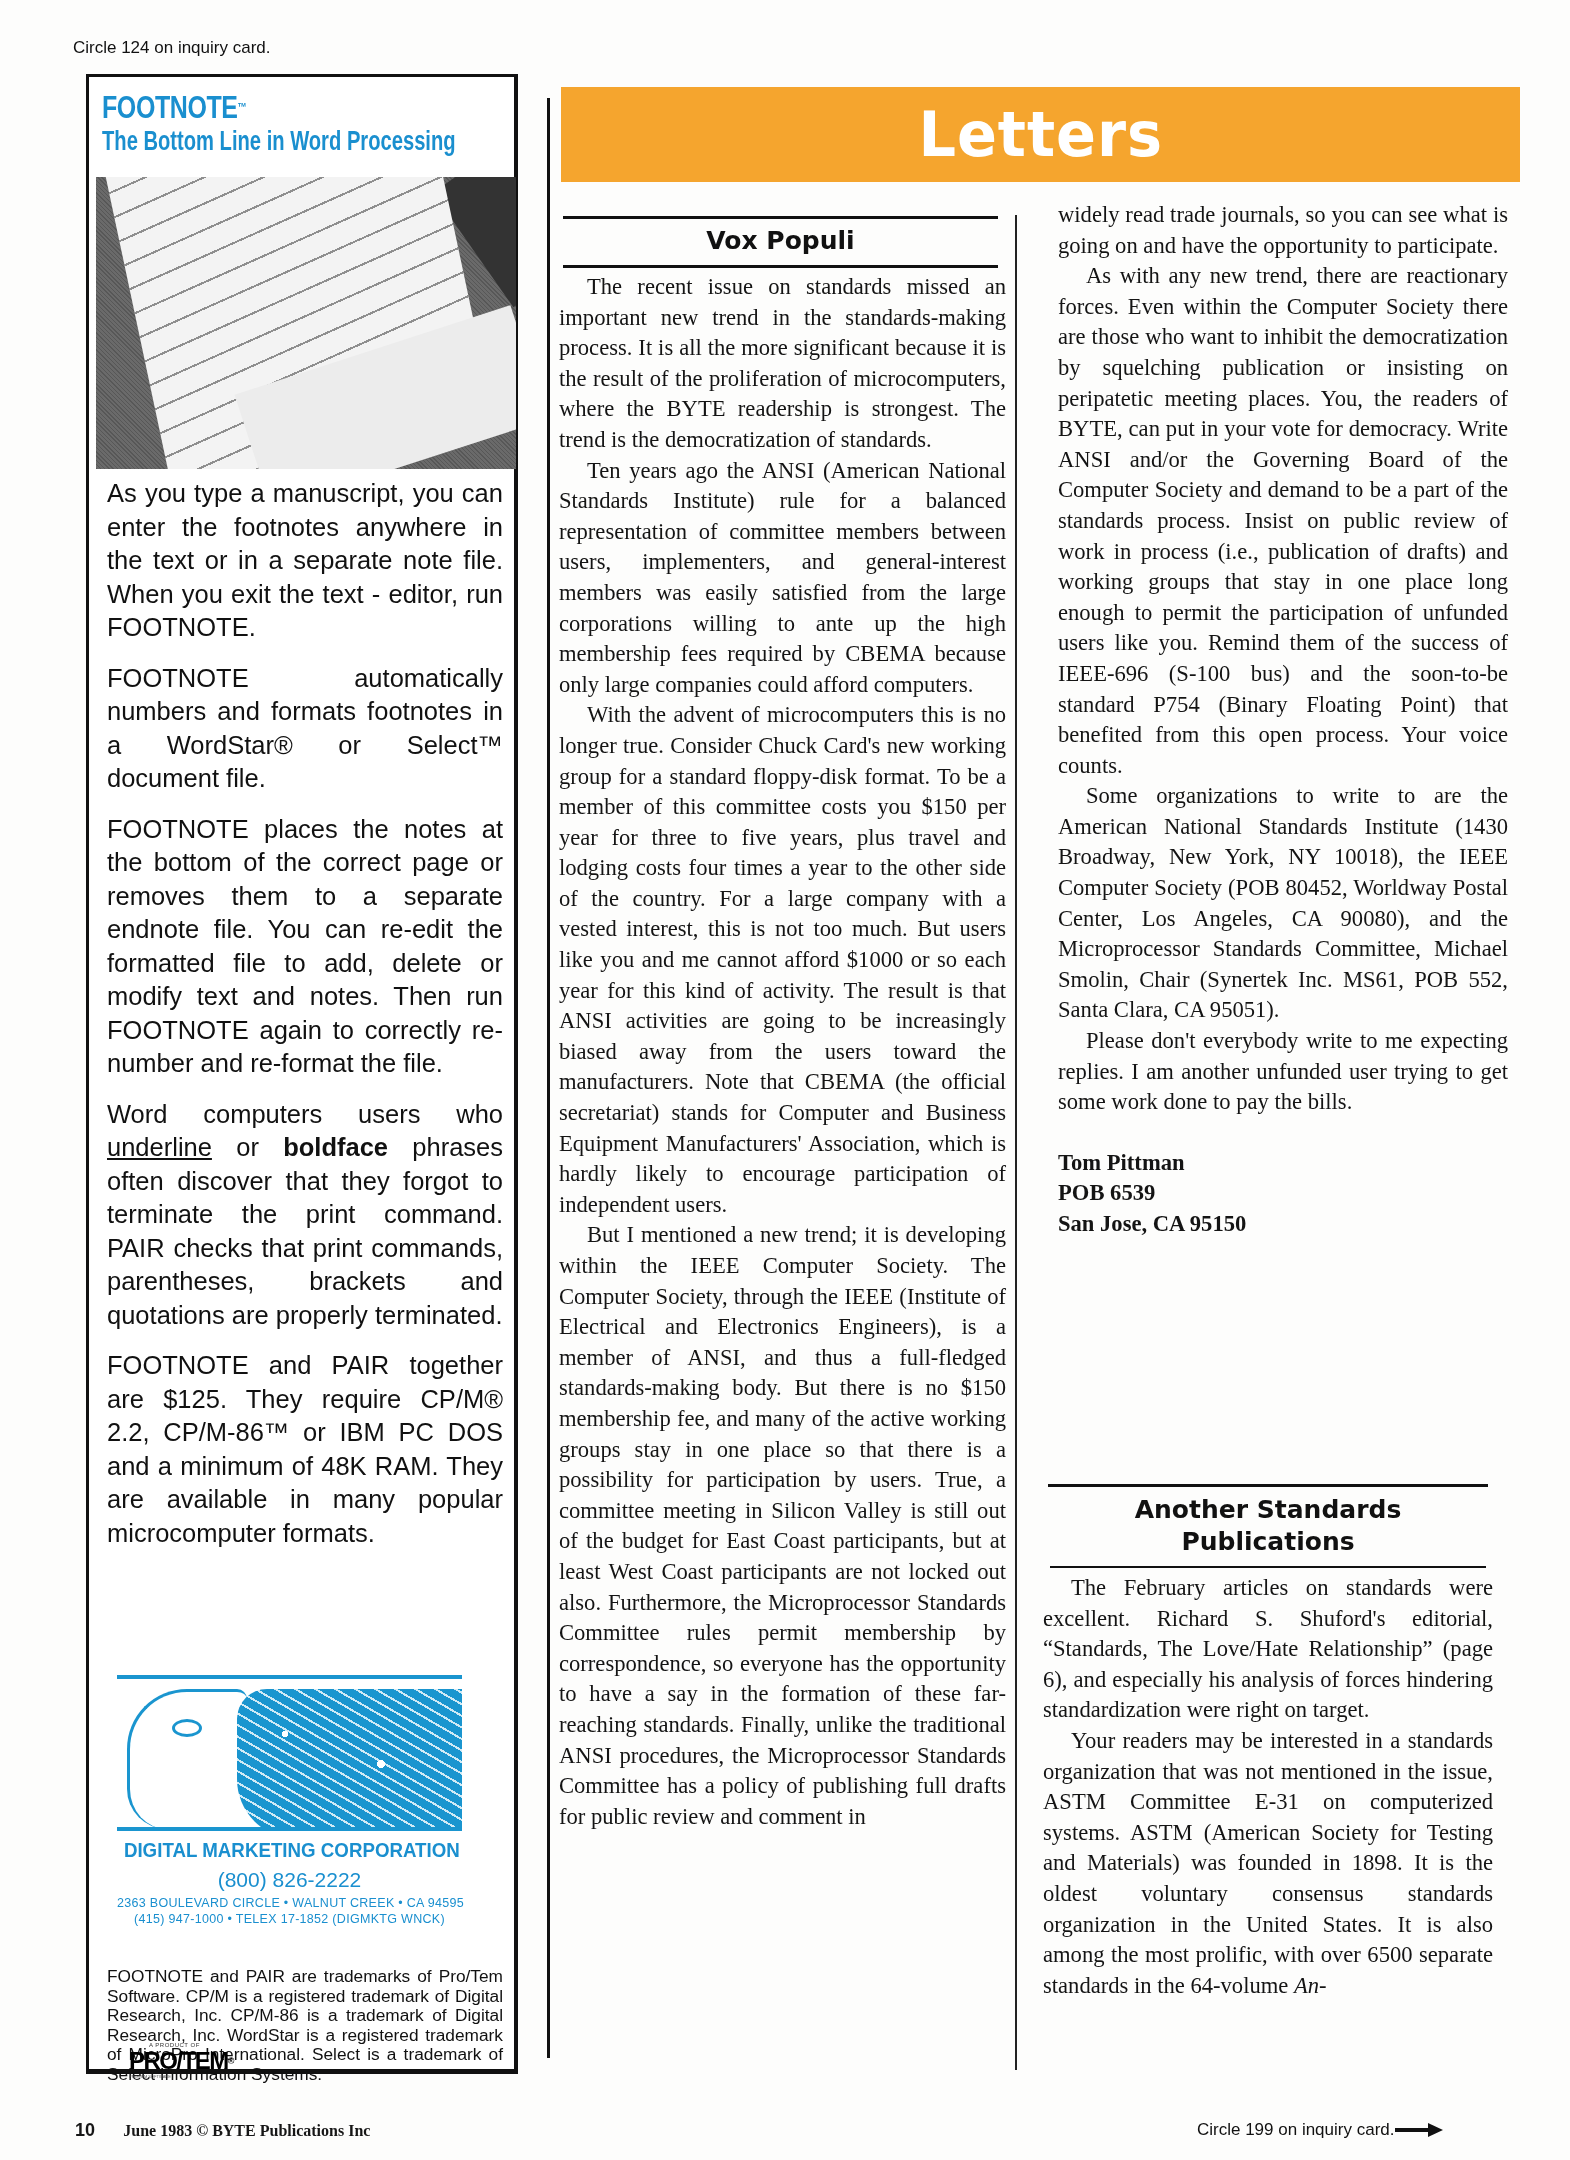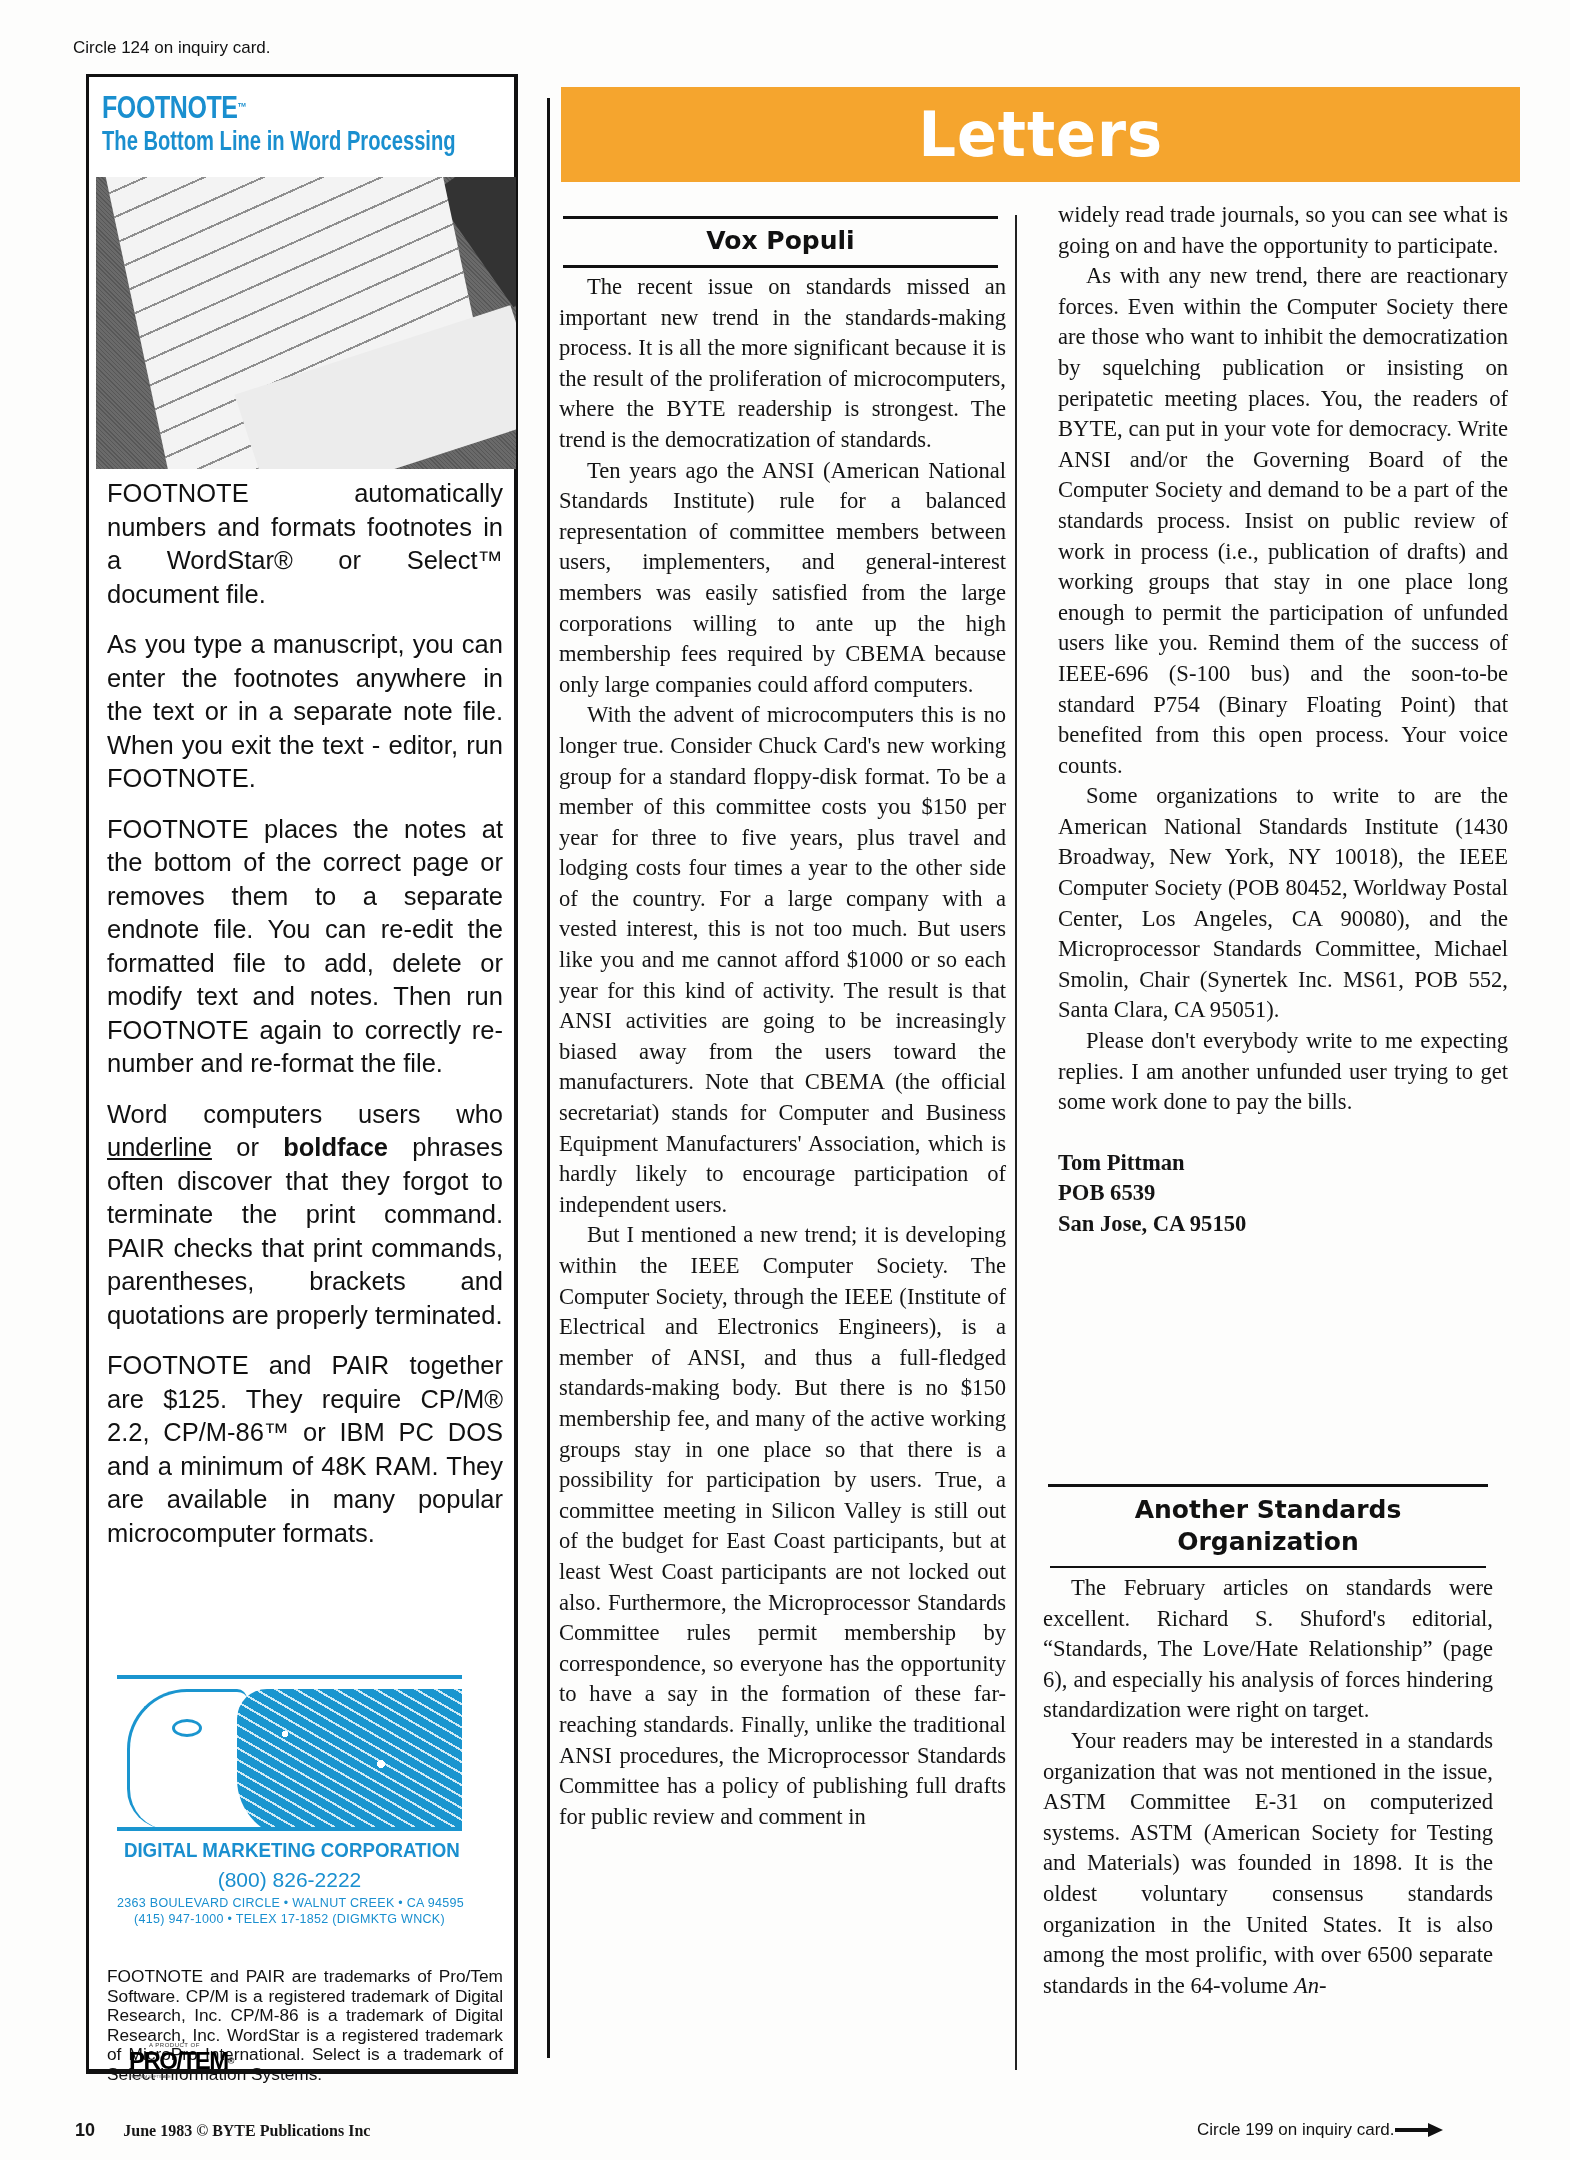--- a/index.html
+++ b/index.html
@@ -88,22 +88,22 @@
     <span class="sub">The Bottom Line in Word Processing</span>
   </div>
 
   <div class="photo">
     <div class="dark"></div>
     <div class="sheet s1"></div>
     <div class="sheet s2"></div>
   </div>
 
   <div class="ad-body" style="top:400px;">
+    <p>As you type a manuscript, you can enter the footnotes anywhere in the text or in a separate note file. When you exit the text - editor, run FOOTNOTE.</p>
     <p>FOOTNOTE automatically numbers and formats footnotes in a WordStar® or Select™ document file.</p>
-    <p>As you type a manuscript, you can enter the footnotes anywhere in the text or in a separate note file. When you exit the text - editor, run FOOTNOTE.</p>
     <p>FOOTNOTE places the notes at the bottom of the correct page or removes them to a separate endnote file. You can re-edit the formatted file to add, delete or modify text and notes. Then run FOOTNOTE again to correctly re-number and re-format the file.</p>
     <p><span>Word computers users who </span><u>underline</u><span> or </span><b>boldface</b><span> phrases often discover that they forgot to terminate the print command. PAIR checks that print commands, parentheses, brackets and quotations are properly terminated.</span></p>
     <p>FOOTNOTE and PAIR together are $125. They require CP/M® 2.2, CP/M-86™ or IBM PC DOS and a minimum of 48K RAM. They are available in many popular microcomputer formats.</p>
   </div>
 
   <div class="dm-art">
     <div class="face"></div>
     <div class="eye"></div>
     <div class="board"></div>
   </div>
@@ -149,21 +149,21 @@
   <p>Please don't everybody write to me expecting replies. I am another unfunded user trying to get some work done to pay the bills.</p>
   <div style="height:30px;"></div>
   <p class="sig">Tom Pittman</p>
   <p class="sig">POB 6539</p>
   <p class="sig">San Jose, CA 95150</p>
 </div>
 
 <div class="hr" style="left:1048px; top:1484px; width:440px;"></div>
 <div class="headline" style="left:1048px; top:1494px; width:440px; font-size:25px; line-height:32px;">
   <div>Another Standards</div>
-  <div>Organization</div>
+  <div>Publications</div>
 </div>
 <div class="hr thin" style="left:1050px; top:1566px; width:436px;"></div>
 
 <div class="col" style="left:1043px; top:1573px; width:450px;">
   <p>The February articles on standards were excellent. Richard S. Shuford's editorial, “Standards, The Love/Hate Relationship” (page 6), and especially his analysis of forces hindering standardization were right on target.</p>
   <p><span>Your readers may be interested in a standards organization that was not mentioned in the issue, ASTM Committee E-31 on computerized systems. ASTM (American Society for Testing and Materials) was founded in 1898. It is the oldest voluntary consensus standards organization in the United States. It is also among the most prolific, with over 6500 separate standards in the 64-volume</span> <i>An-</i></p>
 </div>
 
 <div class="footer-left">
   <span class="pg">10</span>

